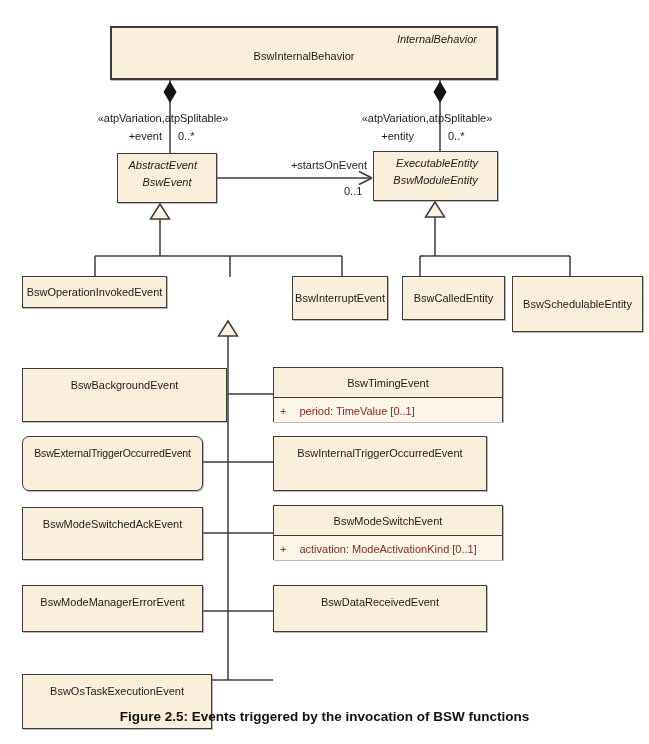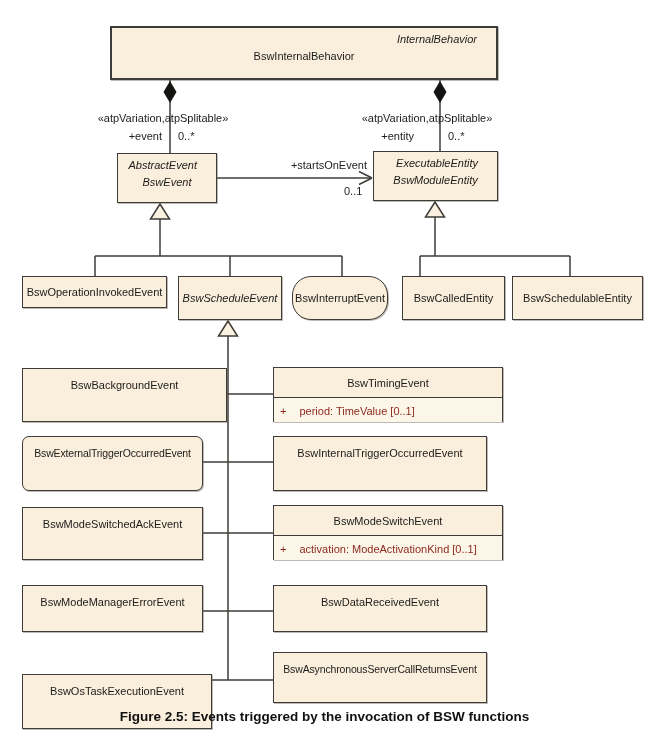--- a/index.html
+++ b/index.html
@@ -91,31 +91,28 @@
     <span class="stereo-line">ExecutableEntity</span>
     <span class="main-name it">BswModuleEntity</span>
   </div>
 
   <div class="lbl ta-r" style="left:247px;top:159px;width:120px;">+startsOnEvent</div>
   <div class="lbl" style="left:344px;top:185px;">0..1</div>
 
   <div class="cls v-mid" style="left:22px;top:276px;width:145px;height:32px;">
     <span class="name">BswOperationInvokedEvent</span>
   </div>
-  <div class="cls v-mid" style="left:178px;top:276px;width:104px;height:44px;">
-    <span class="name it">BswScheduleEvent</span>
-  </div>
-  <div class="cls v-mid" style="left:292px;top:276px;width:96px;height:44px;border-radius:19px;">
+  <div class="cls v-mid" style="left:292px;top:276px;width:96px;height:44px;">
     <span class="name">BswInterruptEvent</span>
   </div>
 
   <div class="cls v-mid" style="left:402px;top:276px;width:103px;height:44px;">
     <span class="name">BswCalledEntity</span>
   </div>
-  <div class="cls v-mid" style="left:512px;top:276px;width:131px;height:44px;">
+  <div class="cls v-mid" style="left:512px;top:276px;width:131px;height:56px;">
     <span class="name">BswSchedulableEntity</span>
   </div>
 
   <div class="cls v-top" style="left:22px;top:368px;width:205px;height:54px;">
     <span class="name">BswBackgroundEvent</span>
   </div>
   <div class="cls v-top" style="left:22px;top:436px;width:181px;height:55px;border-radius:7px;">
     <span class="name small">BswExternalTriggerOccurredEvent</span>
   </div>
   <div class="cls v-top" style="left:22px;top:507px;width:181px;height:53px;">
@@ -141,18 +138,15 @@
   <div class="cls cmp2" style="left:273px;top:505px;width:230px;height:55px;">
     <div class="namepart name">BswModeSwitchEvent</div>
     <div class="attrpart">
       <span>+</span>
       <span>activation: ModeActivationKind [0..1]</span>
     </div>
   </div>
   <div class="cls v-top" style="left:273px;top:585px;width:214px;height:47px;">
     <span class="name">BswDataReceivedEvent</span>
   </div>
-  <div class="cls v-top" style="left:273px;top:652px;width:214px;height:51px;">
-    <span class="name small">BswAsynchronousServerCallReturnsEvent</span>
-  </div>
 
   <div id="caption">Figure 2.5: Events triggered by the invocation of BSW functions</div>
 </div>
 
 </body></html>

